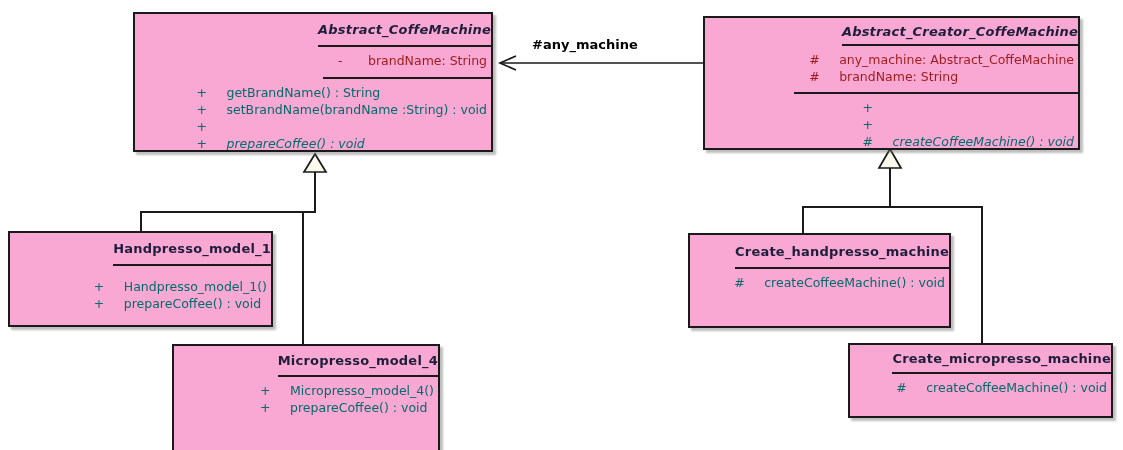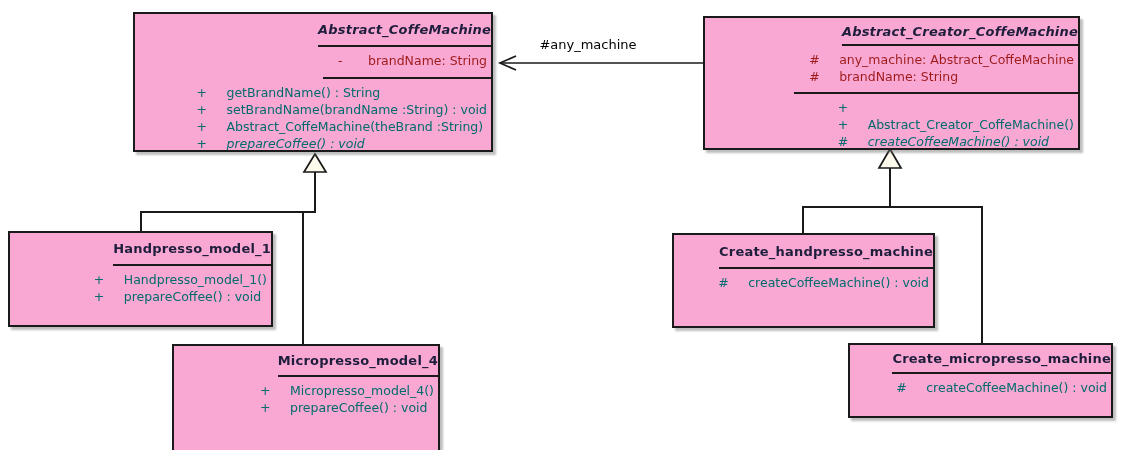--- a/index.html
+++ b/index.html
@@ -30,22 +30,22 @@
   .uml-class.abstract .uml-title { font-style: italic; }
   .members { padding: 5px 4px 0 15px; overflow: hidden; }
   .members.attrs { flex: 0 0 auto; border-bottom: 2px solid #1A1A1A; }
   .members.methods { flex: 1 1 auto; }
   .member { display: flex; font-size: 12.5px; line-height: 17px; white-space: nowrap; }
   .member .vis { flex: 0 0 30px; }
   .member.attr { color: #9E1B1B; }
   .member.method { color: #006B6B; }
   .member.abstract-m { font-style: italic; }
   .edge-label {
-    position: absolute; left: 513px; top: 37px; width: 150px;
-    text-align: center; font-size: 13px; color: #000000; white-space: nowrap;
+    position: absolute; left: 532px; top: 37px; width: 150px;
+    text-align: left; font-size: 13px; color: #000000; white-space: nowrap; font-weight: bold;
   }
 </style>
 </head>
 <body>
 
 <div class="canvas">
 
   <svg class="connectors" width="1123" height="450" viewBox="0 0 1123 450">
 
     <path d="M703 63 H500" stroke="#1A1A1A" stroke-width="1.7" fill="none"></path>
@@ -75,21 +75,20 @@
       <div class="member method">
         <span class="vis">+</span>
         <span class="txt">getBrandName() : String</span>
       </div>
       <div class="member method">
         <span class="vis">+</span>
         <span class="txt">setBrandName(brandName :String) : void</span>
       </div>
       <div class="member method">
         <span class="vis">+</span>
-        <span class="txt">Abstract_CoffeMachine(theBrand :String)</span>
       </div>
       <div class="member method abstract-m">
         <span class="vis">+</span>
         <span class="txt">prepareCoffee() : void</span>
       </div>
     </div>
   </div>
 
   <div class="uml-class abstract" style="left:703px; top:16px; width:377px; height:134px;">
     <div class="uml-title" style="height:28px;">Abstract_Creator_CoffeMachine</div>
@@ -102,30 +101,29 @@
         <span class="vis">#</span>
         <span class="txt">brandName: String</span>
       </div>
     </div>
     <div class="members methods">
       <div class="member method">
         <span class="vis">+</span>
       </div>
       <div class="member method">
         <span class="vis">+</span>
-        <span class="txt">Abstract_Creator_CoffeMachine()</span>
       </div>
       <div class="member method abstract-m">
         <span class="vis">#</span>
         <span class="txt">createCoffeeMachine() : void</span>
       </div>
     </div>
   </div>
 
-  <div class="uml-class" style="left:8px; top:231px; width:265px; height:96px;">
+  <div class="uml-class" style="left:8px; top:231px; width:265px; height:96px;gap:7px;">
     <div class="uml-title" style="height:33px;">Handpresso_model_1</div>
     <div class="members methods">
       <div class="member method">
         <span class="vis">+</span>
         <span class="txt">Handpresso_model_1()</span>
       </div>
       <div class="member method">
         <span class="vis">+</span>
         <span class="txt">prepareCoffee() : void</span>
       </div>
@@ -139,21 +137,21 @@
         <span class="vis">+</span>
         <span class="txt">Micropresso_model_4()</span>
       </div>
       <div class="member method">
         <span class="vis">+</span>
         <span class="txt">prepareCoffee() : void</span>
       </div>
     </div>
   </div>
 
-  <div class="uml-class" style="left:672px; top:233px; width:263px; height:95px;">
+  <div class="uml-class" style="left:688px; top:233px; width:263px; height:95px;">
     <div class="uml-title" style="height:34px;">Create_handpresso_machine</div>
     <div class="members methods">
       <div class="member method">
         <span class="vis">#</span>
         <span class="txt">createCoffeeMachine() : void</span>
       </div>
     </div>
   </div>
 
   <div class="uml-class" style="left:848px; top:343px; width:265px; height:75px;padding-left:22px;">

